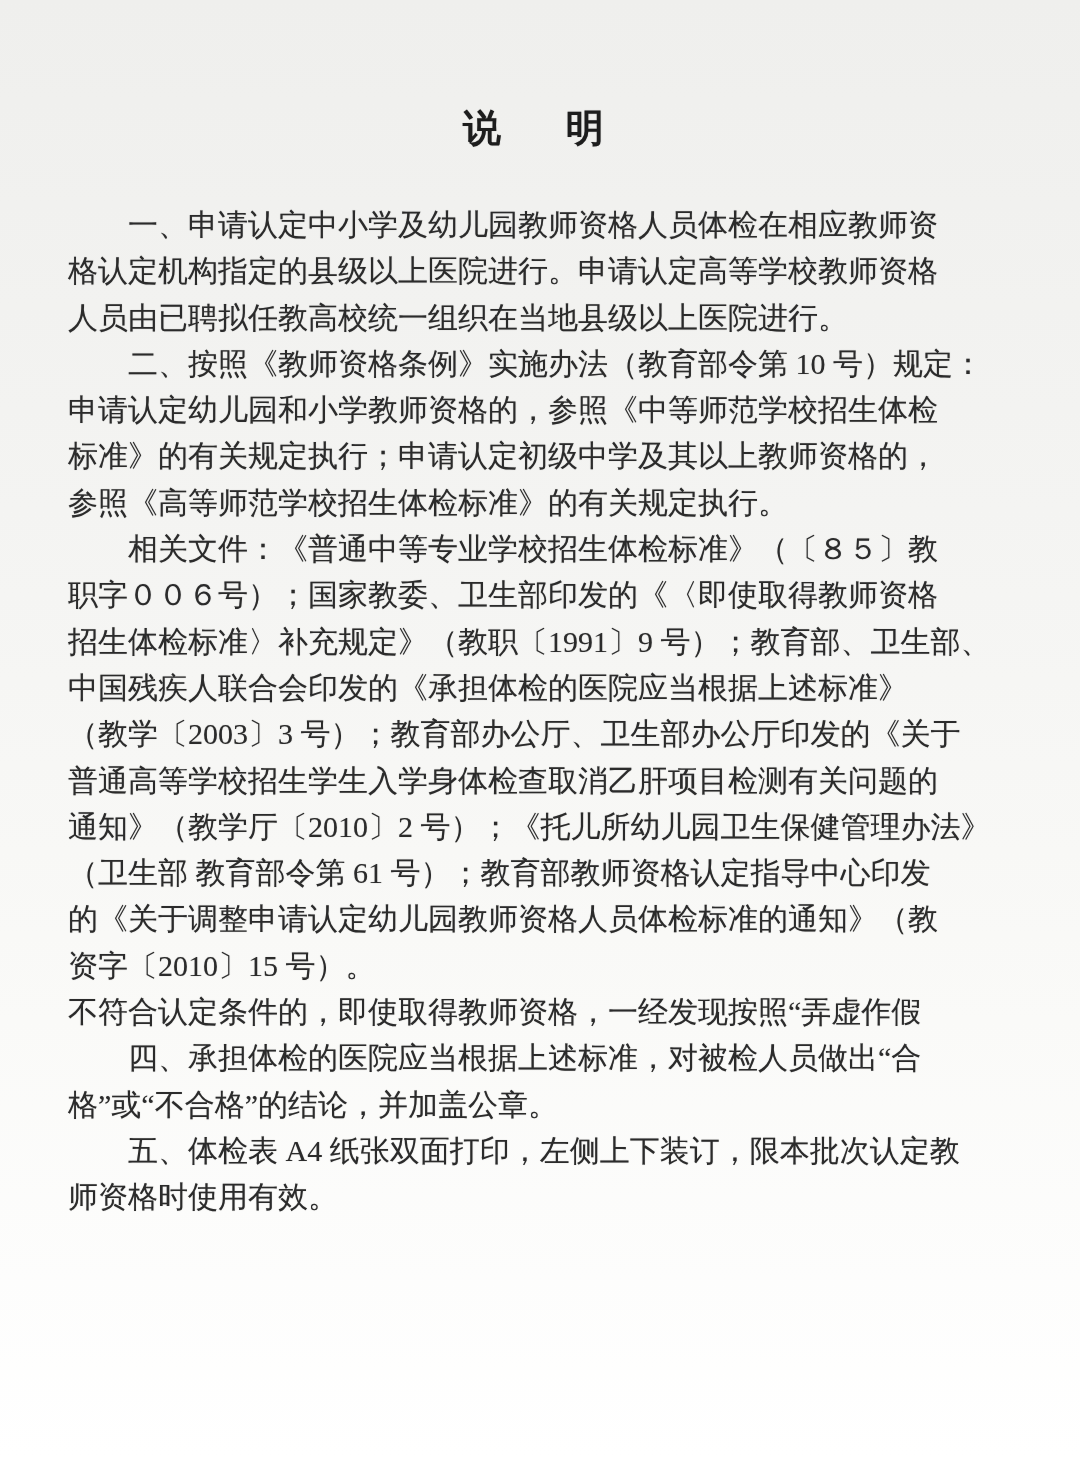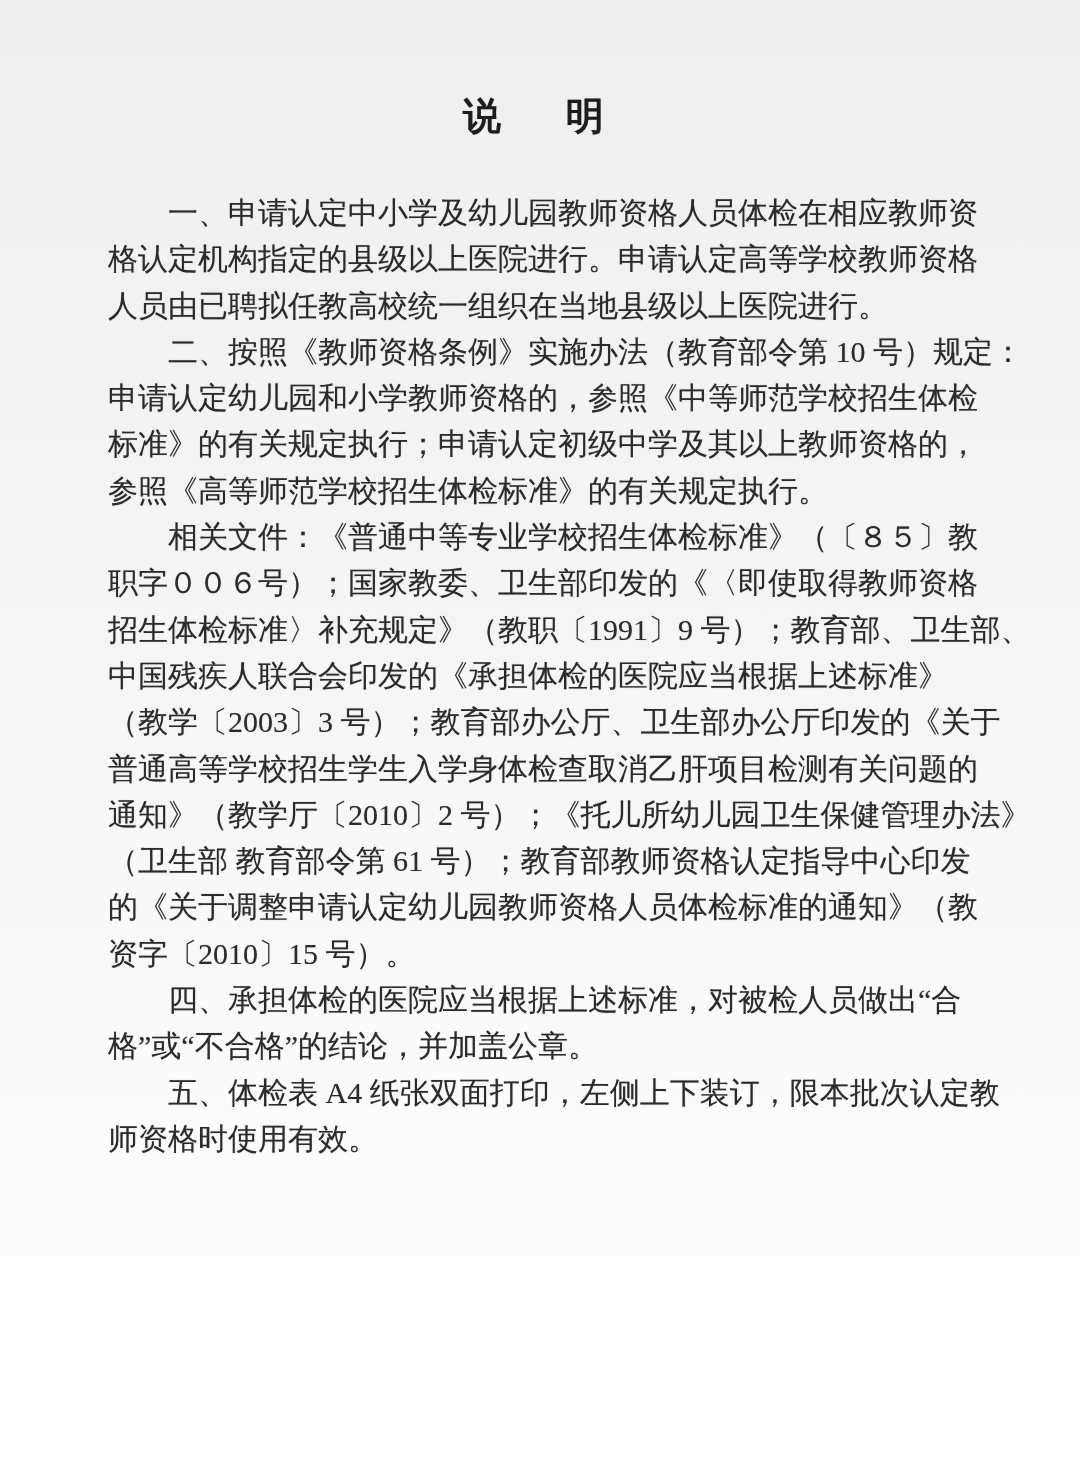--- a/index.html
+++ b/index.html
@@ -10,33 +10,33 @@
   .page {
     position: relative;
     width: 1080px;
     height: 1458px;
     margin: 0 auto;
     background: linear-gradient(180deg, #efefed 0%, #f4f4f2 35%, #fafaf8 70%, #ffffff 100%);
     overflow: hidden;
     font-family: "Liberation Serif", "DejaVu Serif", serif;
   }
   .title {
-    margin: 0;
+    margin: 12px;
     padding-top: 94px;
     text-align: center;
     font-size: 38px;
     line-height: 44px;
     font-weight: 700;
     letter-spacing: 0.35em;
     color: #1d1d1d;
     text-shadow: 0 0 1px rgba(30,30,30,0.35);
   }
   .content {
     margin-top: 52px;
-    margin-left: 108px;
+    margin-left: 68px;
     width: 815px;
   }
   .para {
     margin: 0;
     padding: 0;
   }
   .line {
     font-size: 30px;
     line-height: 46.3px;
     white-space: pre;
@@ -70,20 +70,21 @@
         <div class="line">招生体检标准〉补充规定》（教职〔1991〕9 号）；教育部、卫生部、</div>
         <div class="line">中国残疾人联合会印发的《承担体检的医院应当根据上述标准》</div>
         <div class="line">（教学〔2003〕3 号）；教育部办公厅、卫生部办公厅印发的《关于</div>
         <div class="line">普通高等学校招生学生入学身体检查取消乙肝项目检测有关问题的</div>
         <div class="line">通知》（教学厅〔2010〕2 号）；《托儿所幼儿园卫生保健管理办法》</div>
         <div class="line">（卫生部 教育部令第 61 号）；教育部教师资格认定指导中心印发</div>
         <div class="line">的《关于调整申请认定幼儿园教师资格人员体检标准的通知》（教</div>
         <div class="line">资字〔2010〕15 号）。</div>
       </div>
       <div class="para">
+        <div class="line">不符合认定条件的，即使取得教师资格，一经发现按照“弄虚作假</div>
       </div>
       <div class="para">
         <div class="line first">四、承担体检的医院应当根据上述标准，对被检人员做出“合</div>
         <div class="line">格”或“不合格”的结论，并加盖公章。</div>
       </div>
       <div class="para">
         <div class="line first">五、体检表 A4 纸张双面打印，左侧上下装订，限本批次认定教</div>
         <div class="line">师资格时使用有效。</div>
       </div>
     </div>

